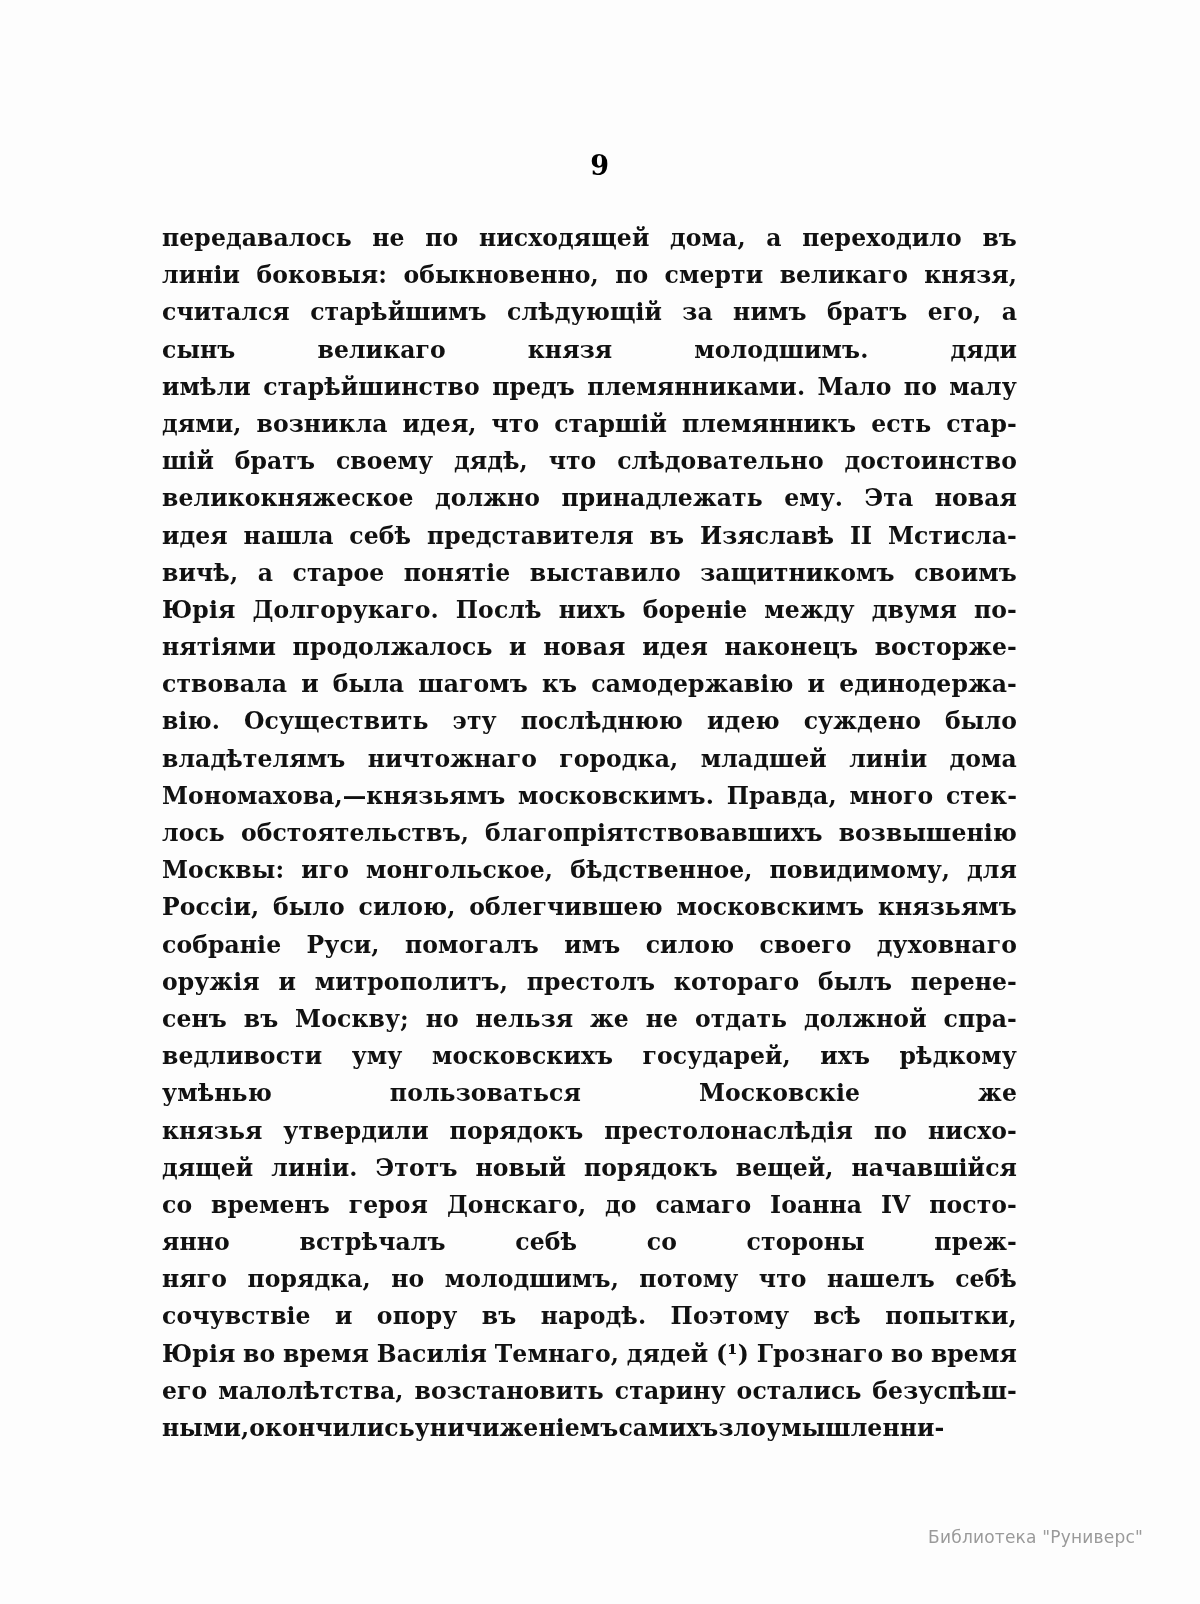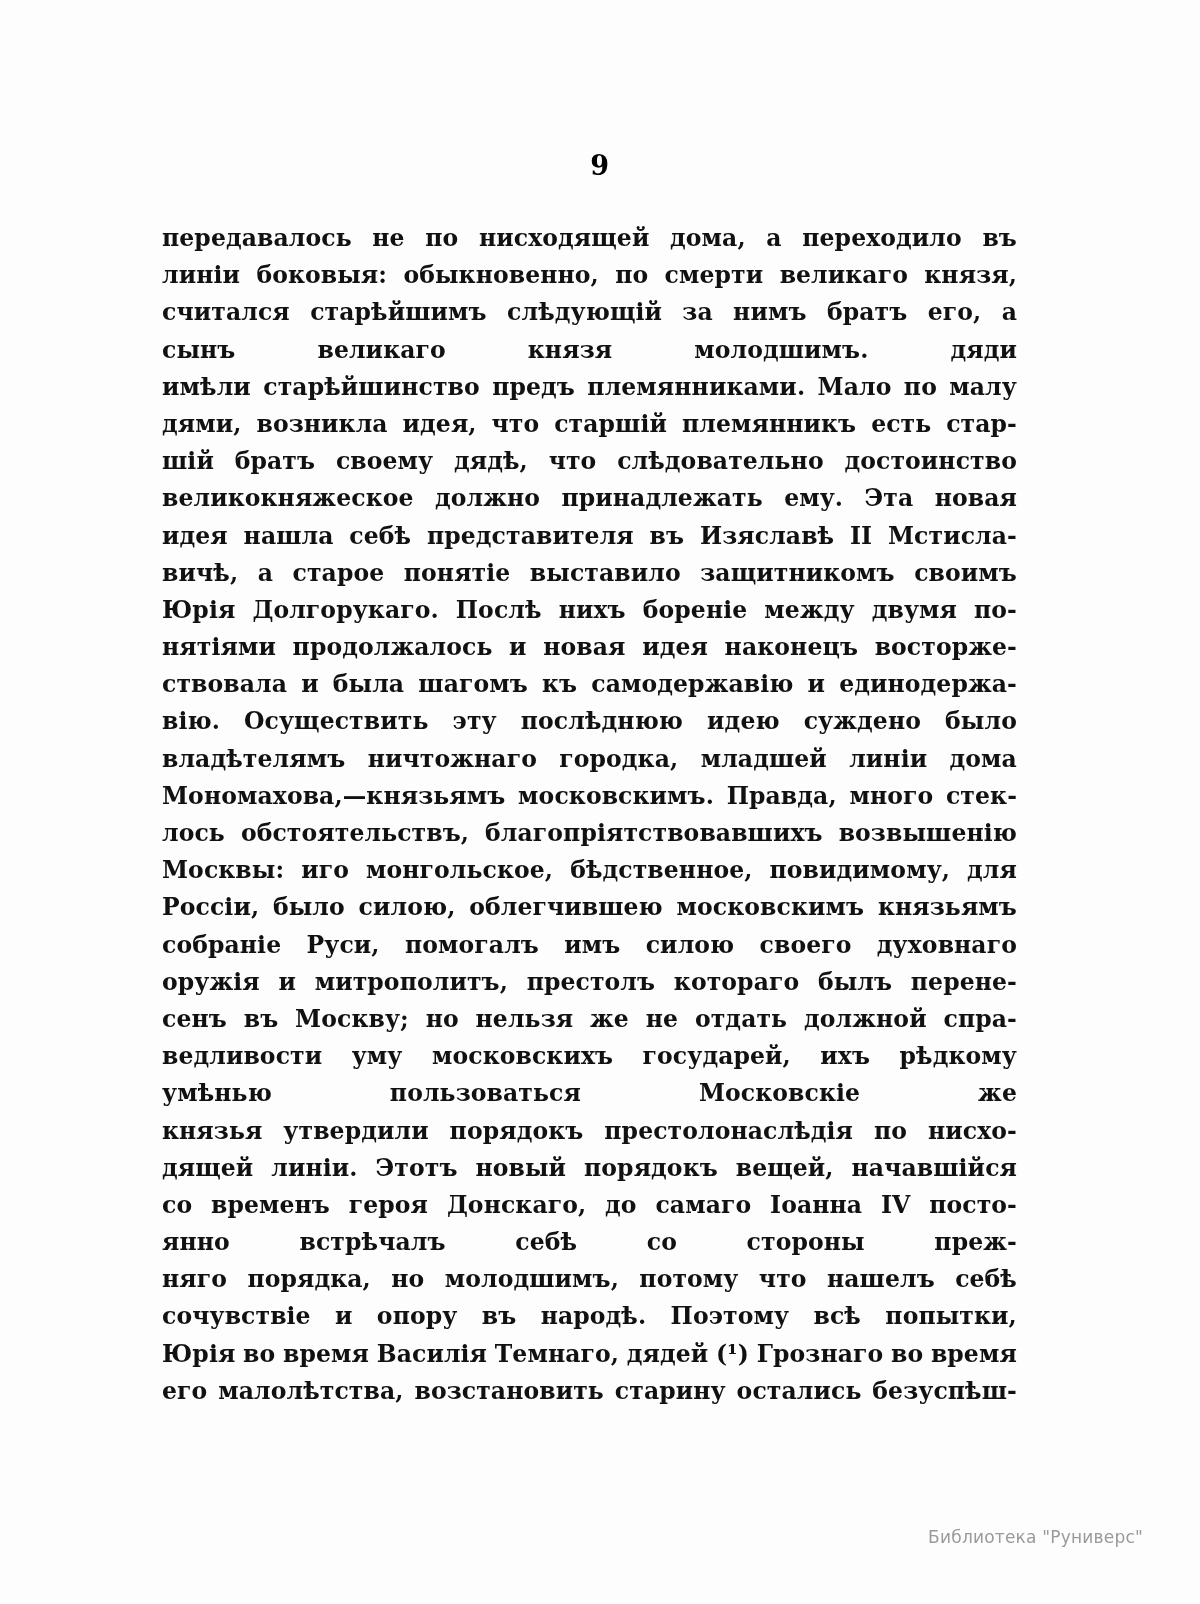--- a/index.html
+++ b/index.html
@@ -106,17 +106,18 @@
       <div class="line just"><span>ведливости</span><span>уму</span><span>московскихъ</span><span>государей,</span><span>ихъ</span><span>рѣдкому</span></div>
       <div class="line just"><span>умѣнью</span><span>пользоваться</span><span>Московскіе</span><span>же</span></div>
       <div class="line just"><span>князья</span><span>утвердили</span><span>порядокъ</span><span>престолонаслѣдія</span><span>по</span><span>нисхо-</span></div>
       <div class="line just"><span>дящей</span><span>линіи.</span><span>Этотъ</span><span>новый</span><span>порядокъ</span><span>вещей,</span><span>начавшійся</span></div>
       <div class="line just"><span>со</span><span>временъ</span><span>героя</span><span>Донскаго,</span><span>до</span><span>самаго</span><span>Іоанна</span><span>IV</span><span>посто-</span></div>
       <div class="line just"><span>янно</span><span>встрѣчалъ</span><span>себѣ</span><span>со</span><span>стороны</span><span>преж-</span></div>
       <div class="line just"><span>няго</span><span>порядка,</span><span>но</span><span>молодшимъ,</span><span>потому</span><span>что</span><span>нашелъ</span><span>себѣ</span></div>
       <div class="line just"><span>сочувствіе</span><span>и</span><span>опору</span><span>въ</span><span>народѣ.</span><span>Поэтому</span><span>всѣ</span><span>попытки,</span></div>
       <div class="line just"><span>Юрія</span><span>во</span><span>время</span><span>Василія</span><span>Темнаго,</span><span>дядей</span><span>(¹)</span><span>Грознаго</span><span>во</span><span>время</span></div>
       <div class="line just"><span>его</span><span>малолѣтства,</span><span>возстановить</span><span>старину</span><span>остались</span><span>безуспѣш-</span></div>
+      <div class="line just last"><span>ными,</span><span>окончились</span><span>уничиженіемъ</span><span>самихъ</span><span>злоумышленни-</span></div>
     </div>
 
   <div class="watermark">Библиотека "Руниверс"</div>
 
 </div>
 
 </body></html>

